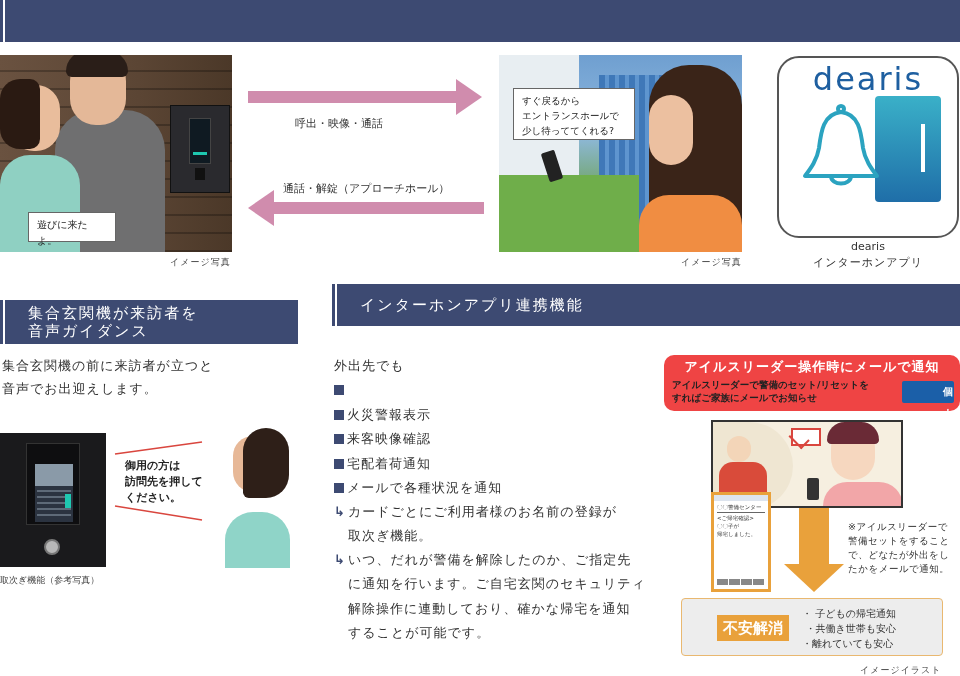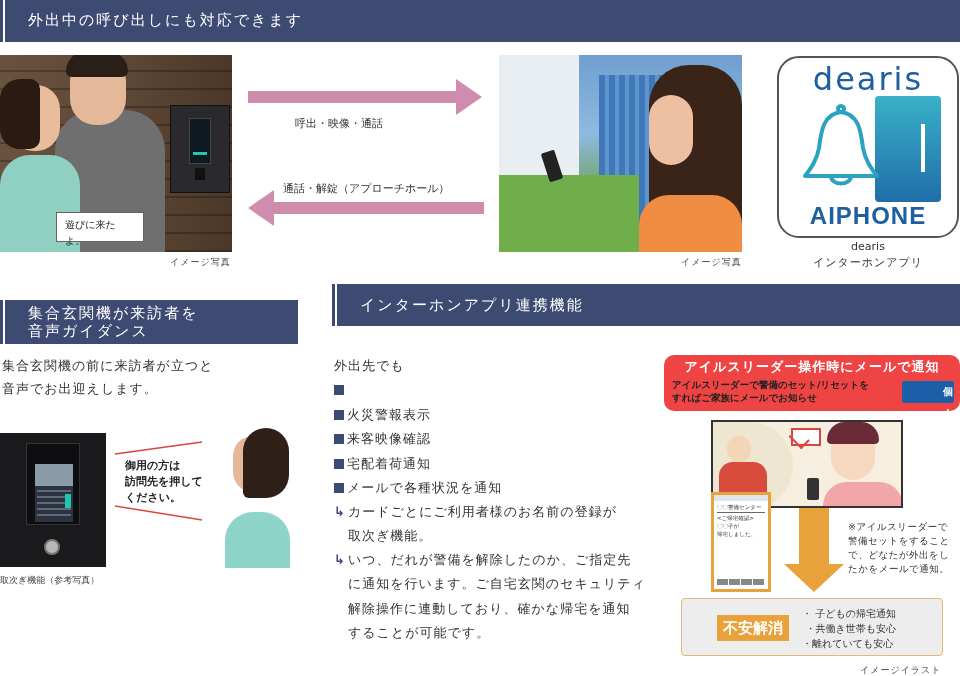--- a/index.html
+++ b/index.html
@@ -16,68 +16,71 @@
   .lbl { position: absolute; font-size: 11px; color: #333; white-space: nowrap; }
   .list-line { position: absolute; left: 334px; font-size: 13px; color: #333; white-space: nowrap; letter-spacing: 1px; }
   .sq { display: inline-block; width: 10px; height: 10px; background: #3d4a72; margin-right: 3px; vertical-align: -1px; }
   .hook { color: #3d4a72; font-weight: bold; margin-right: 2px; }
 </style>
 </head>
 <body>
 
 <div class="hdr" style="left:0;top:0;width:960px;height:42px;">
   <div class="edge"></div>
-  <div class="txt" style="left:28px;top:11px;font-size:15px;">外出中の呼び出しにも対応できます</div>
 </div>
 
 <div class="photo" style="left:0;top:55px;width:232px;height:197px;background:linear-gradient(90deg,#6a5240 0%,#5b4534 60%,#4b3828 100%);">
   <div class="abs" style="left:0;top:0;width:232px;height:197px;background:repeating-linear-gradient(0deg,rgba(0,0,0,0.25) 0 2px,transparent 2px 18px);"></div>
   <div class="abs" style="left:170px;top:50px;width:60px;height:88px;background:#2a2a2e;border:1px solid #111;">
     <div class="abs" style="left:18px;top:12px;width:22px;height:46px;background:#0f1a22;border:1px solid #444;"></div>
     <div class="abs" style="left:22px;top:46px;width:14px;height:3px;background:#1ec8b0;"></div>
     <div class="abs" style="left:24px;top:62px;width:10px;height:12px;background:#111;"></div>
   </div>
   <div class="abs" style="left:55px;top:55px;width:110px;height:142px;background:#6f6f70;border-radius:40px 40px 0 0;"></div>
   <div class="abs" style="left:70px;top:0;width:56px;height:70px;background:#e4b898;border-radius:26px;"></div>
   <div class="abs" style="left:66px;top:-4px;width:62px;height:26px;background:#2a1e18;border-radius:28px 28px 8px 8px;"></div>
   <div class="abs" style="left:0;top:100px;width:80px;height:97px;background:#8fd0c2;border-radius:30px 30px 0 0;"></div>
   <div class="abs" style="left:10px;top:30px;width:50px;height:66px;background:#e9bd9c;border-radius:24px;"></div>
   <div class="abs" style="left:0;top:24px;width:40px;height:70px;background:#2a1a12;border-radius:20px 10px 10px 20px;"></div>
-  <div class="bubble" style="left:56px;top:157px;width:88px;height:30px;padding-left:8px;">遊びに来たよ。</div>
+  <div class="bubble" style="left:28px;top:157px;width:88px;height:30px;padding-left:8px;">遊びに来たよ。</div>
 </div>
 <div class="caption" style="left:170px;top:256px;">イメージ写真</div>
 
 <div class="arrow-shaft" style="left:248px;top:91px;width:208px;height:12px;"></div>
 <div class="arrow-head" style="left:456px;top:79px;border-top:18px solid transparent;border-bottom:18px solid transparent;border-left:26px solid #d08cad;"></div>
 <div class="lbl" style="left:295px;top:116px;">呼出・映像・通話</div>
 
 <div class="lbl" style="left:283px;top:181px;">通話・解錠（アプローチホール）</div>
 <div class="arrow-head" style="left:248px;top:190px;border-top:18px solid transparent;border-bottom:18px solid transparent;border-right:26px solid #d08cad;"></div>
 <div class="arrow-shaft" style="left:274px;top:202px;width:210px;height:12px;"></div>
 
 <div class="photo" style="left:499px;top:55px;width:243px;height:197px;background:linear-gradient(180deg,#6f9fd0 0%,#8fb9e0 40%,#6aa04a 75%,#4f8a38 100%);">
   <div class="abs" style="left:0;top:0;width:80px;height:150px;background:#e8eef2;"></div>
   <div class="abs" style="left:100px;top:20px;width:70px;height:150px;background:repeating-linear-gradient(90deg,#3f78b8 0 6px,#5e95cf 6px 10px);"></div>
   <div class="abs" style="left:0;top:120px;width:140px;height:77px;background:#6fae4a;"></div>
   <div class="abs" style="left:150px;top:10px;width:93px;height:187px;background:#3a2418;border-radius:40px 40px 0 0;"></div>
   <div class="abs" style="left:150px;top:40px;width:44px;height:70px;background:#ecc0a0;border-radius:22px;"></div>
   <div class="abs" style="left:140px;top:140px;width:103px;height:57px;background:#f08d42;border-radius:30px 30px 0 0;"></div>
   <div class="abs" style="left:46px;top:96px;width:14px;height:30px;background:#222;transform:rotate(-18deg);border-radius:2px;"></div>
+  <div class="bubble" style="left:14px;top:33px;width:122px;height:52px;line-height:15px;font-size:9.5px;">
+    <div>すぐ戻るから</div>
+    <div>エントランスホールで</div>
+    <div>少し待っててくれる?</div>
+  </div>
 </div>
 <div class="caption" style="left:681px;top:256px;">イメージ写真</div>
 
 <div class="abs" style="left:777px;top:56px;width:182px;height:182px;border:2px solid #555;border-radius:22px;background:#fff;">
   <div class="abs" style="left:0;width:178px;top:2px;text-align:center;font-size:32px;color:#1e5fa0;letter-spacing:2px;">dearis</div>
   <div class="abs" style="left:96px;top:38px;width:66px;height:106px;border-radius:4px;background:linear-gradient(180deg,#3ab0c8 0%,#1f6ea8 100%);">
     <div class="abs" style="left:46px;top:28px;width:4px;height:48px;background:#fff;"></div>
   </div>
   <svg class="abs" style="left:22px;top:44px;" width="80" height="90" viewBox="0 0 80 90">
     <path d="M40 4 C36 4 36 10 40 10 C44 10 44 4 40 4 Z M40 10 C22 12 20 30 18 46 C16 58 10 66 4 74 L76 74 C70 66 64 58 62 46 C60 30 58 12 40 10 Z M30 74 C30 84 50 84 50 74" fill="#ffffff" stroke="#2ba3c0" stroke-width="4" stroke-linejoin="round"></path>
   </svg>
-  <div class="abs" style="left:0;width:178px;top:144px;text-align:center;font-size:24px;font-weight:bold;color:#1e5fa0;letter-spacing:1px;font-family:'Liberation Sans',sans-serif;">AIPHONE</div>
 </div>
 <div class="abs" style="left:777px;width:182px;top:240px;text-align:center;font-size:11px;color:#333;">dearis</div>
 <div class="abs" style="left:777px;width:182px;top:255px;text-align:center;font-size:11px;color:#333;letter-spacing:1px;">インターホンアプリ</div>
 
 <div class="hdr" style="left:0;top:300px;width:298px;height:44px;">
   <div class="edge"></div>
   <div class="txt" style="left:28px;top:4px;font-size:15px;line-height:18px;">集合玄関機が来訪者を</div>
   <div class="txt" style="left:28px;top:22px;font-size:15px;line-height:18px;">音声ガイダンス</div>
 </div>
 <div class="abs" style="left:2px;top:357px;font-size:13px;letter-spacing:1px;white-space:nowrap;">集合玄関機の前に来訪者が立つと</div>

